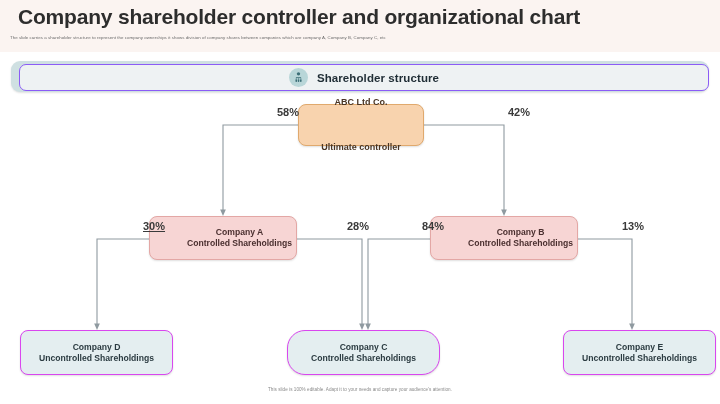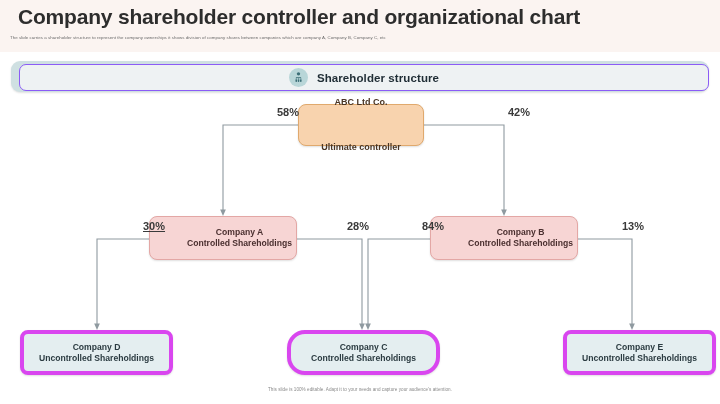--- a/index.html
+++ b/index.html
@@ -133,21 +133,21 @@
     box-shadow: 0 1px 2px rgba(0,0,0,0.13);
     padding-left: 33px;
   }
   .node-a { left: 149px; }
   .node-b { left: 430px; }
 
   .node-leaf {
     top: 330px;
     width: 153px; height: 45px;
     background: #e4eef0;
-    border: 4px solid #d946ef;
+    border: 1px solid #d946ef;
     color: #2b3b41;
     font-size: 8.6px;
     box-shadow: 0 1px 2px rgba(0,0,0,0.13);
   }
   .node-d { left: 20px; }
   .node-c { left: 287px; border-radius: 18px; }
   .node-e { left: 563px; }
 
   
   .pct {

